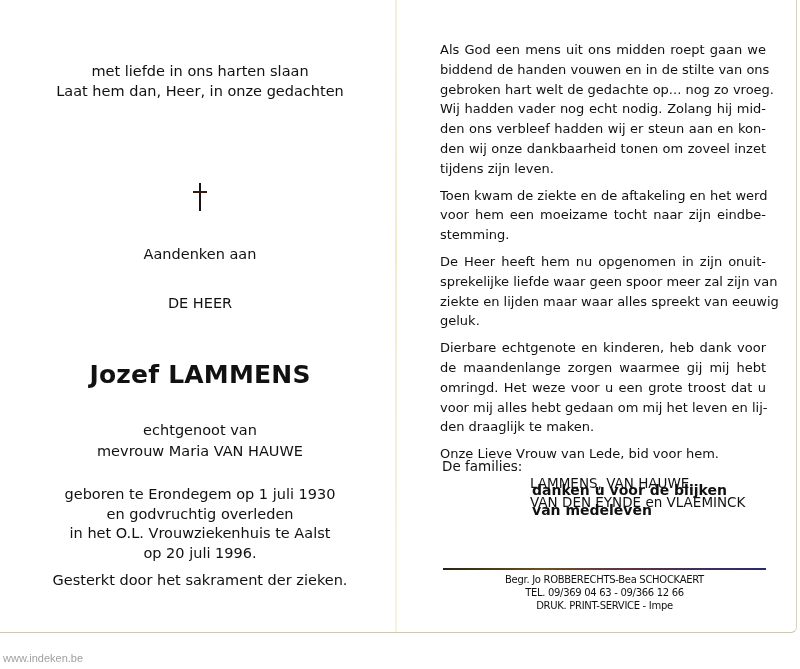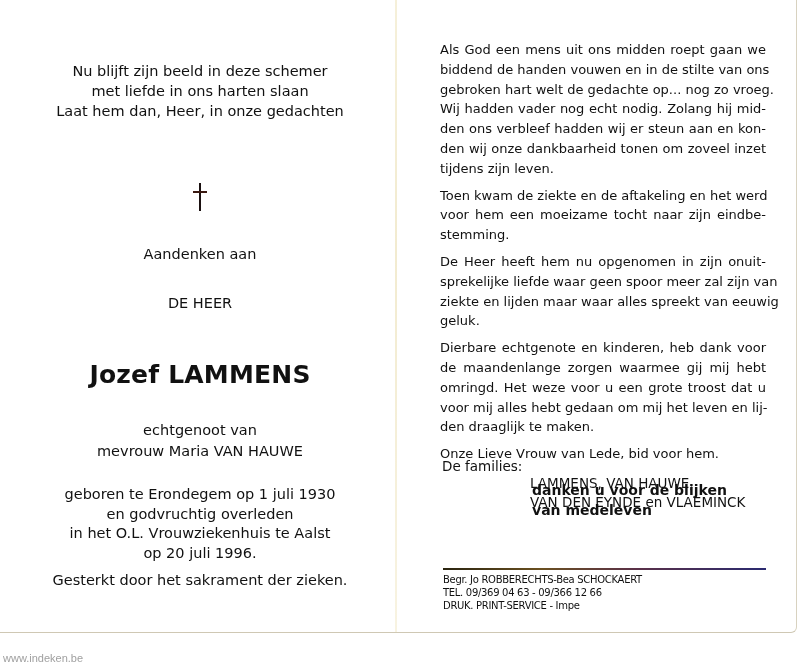--- a/index.html
+++ b/index.html
@@ -142,20 +142,21 @@
       top: 568px;
       width: 323px;
       height: 2px;
       background: linear-gradient(to right, #2a2410, #6a5020 30%, #5a3048 60%, #2a2a70);
     }
     .printer {
       position: absolute;
       left: 443px;
       top: 573px;
       width: 323px;
+      text-align: center;
       font-size: 10px;
       line-height: 13px;
       letter-spacing: -0.3px;
     }
     .watermark {
       position: absolute;
       left: 3px;
       top: 652px;
       font-family: "Liberation Sans", sans-serif;
       font-size: 11px;
@@ -163,21 +164,20 @@
     }
   </style>
 </head>
 <body>
 
 <div class="card">
   <div class="fold"></div>
 
   <div class="left-panel">
     <div class="poem">
-      <div>Nu blijft zijn beeld in deze schemer</div>
       <div>met liefde in ons harten slaan</div>
       <div>Laat hem dan, Heer, in onze gedachten</div>
     </div>
 
     <div class="cross">
       <div class="v"></div>
       <div class="h"></div>
     </div>
 
     <div class="block aandenken">Aandenken aan</div>

